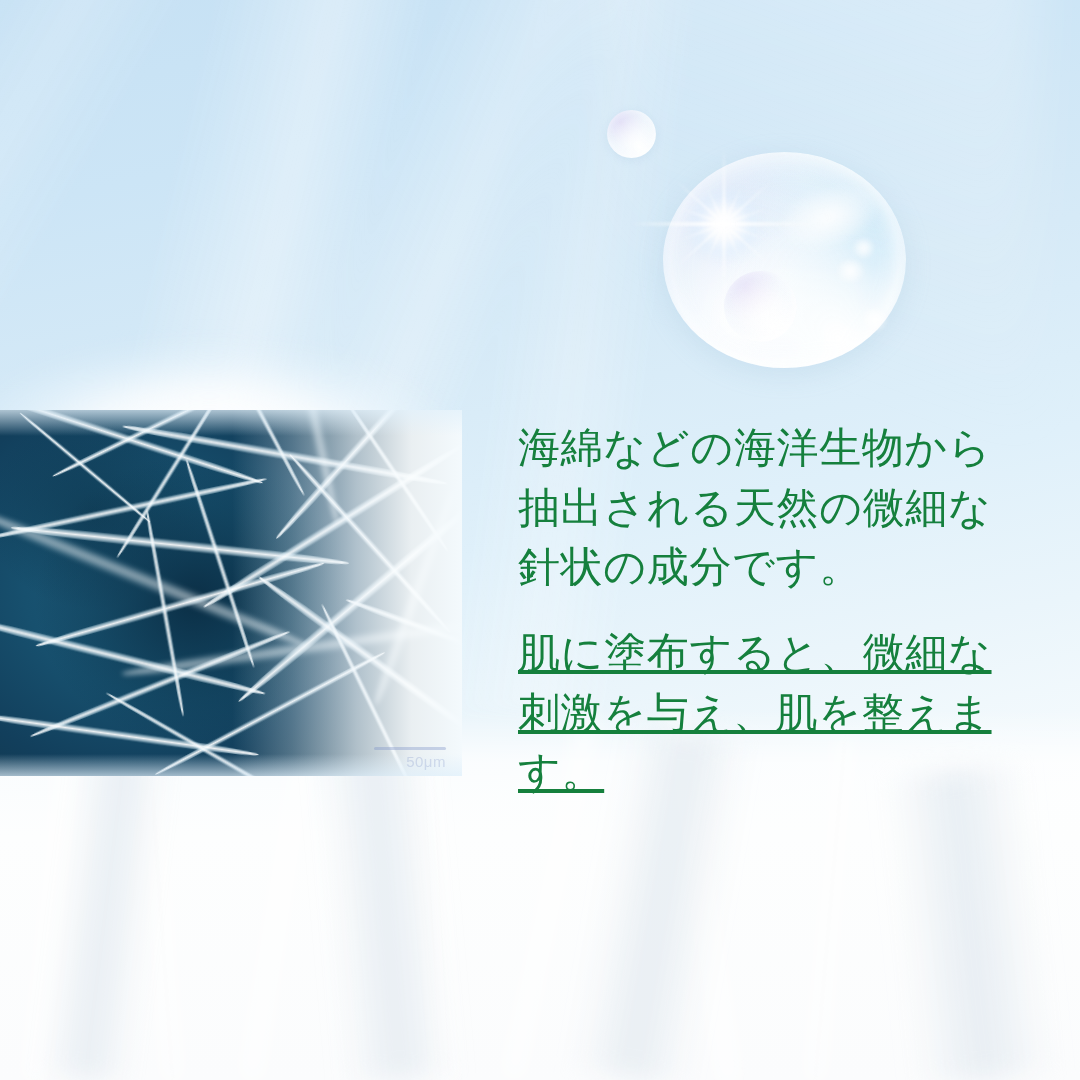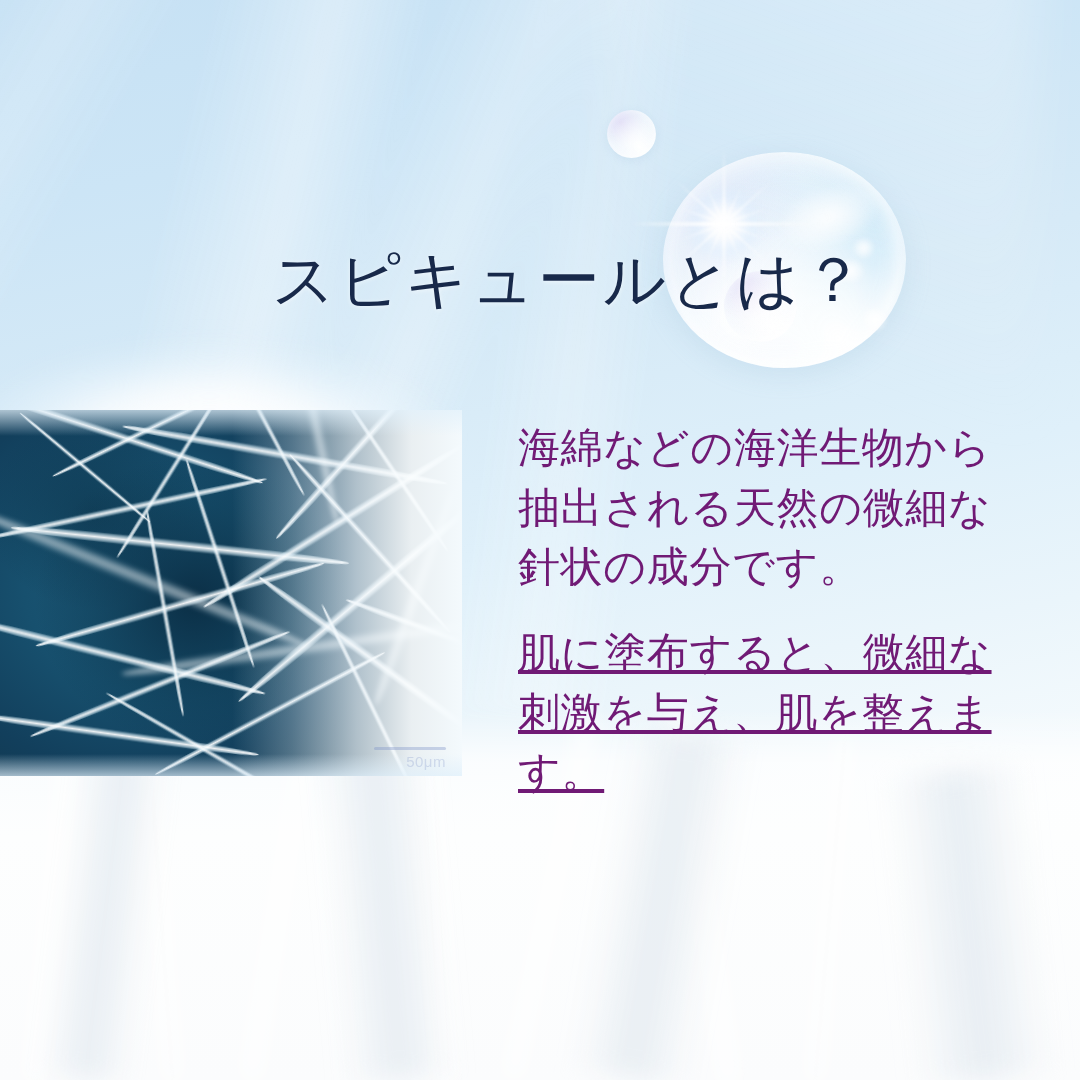--- a/index.html
+++ b/index.html
@@ -287,21 +287,21 @@
     position: absolute;
     left: 518px;
     top: 418px;
     width: 492px;
   }
   .body-para {
     font-family: "DejaVu Sans", "Liberation Sans", sans-serif;
     font-size: 42px;
     line-height: 1.42;
     letter-spacing: .6px;
-    color: #701a75;
+    color: #15803d;
     margin: 0;
   }
   .body-para + .body-para { margin-top: 26px; text-decoration: underline; }
 </style>
 </head>
 <body>
 
 <div id="slide">
 
   <div class="bg-base"></div>
@@ -379,20 +379,19 @@
     <div class="spicule soft" style="left:180px; top:-20px; width:260px; height:13px; transform:rotate(78deg);"></div>
 
     <div class="micro-fade-r"></div>
     <div class="micro-fade-t"></div>
     <div class="micro-fade-b"></div>
 
     <div class="micro-scalebar"></div>
     <div class="micro-scale-label">50μm</div>
   </div>
 
-  <div class="title">スピキュールとは？</div>
 
   <div class="body-col">
     <p class="body-para">海綿などの海洋生物から抽出される天然の微細な針状の成分です。</p>
     <p class="body-para">肌に塗布すると、微細な刺激を与え、肌を整えます。</p>
   </div>
 
 </div>
 
 </body></html>

